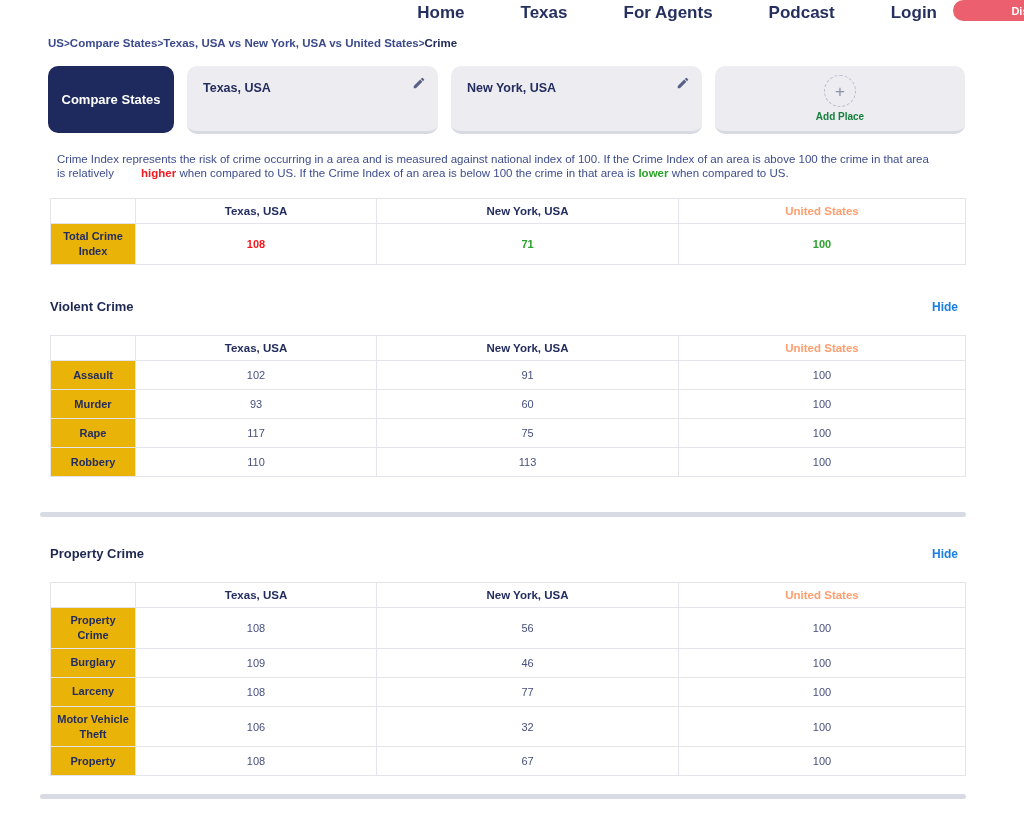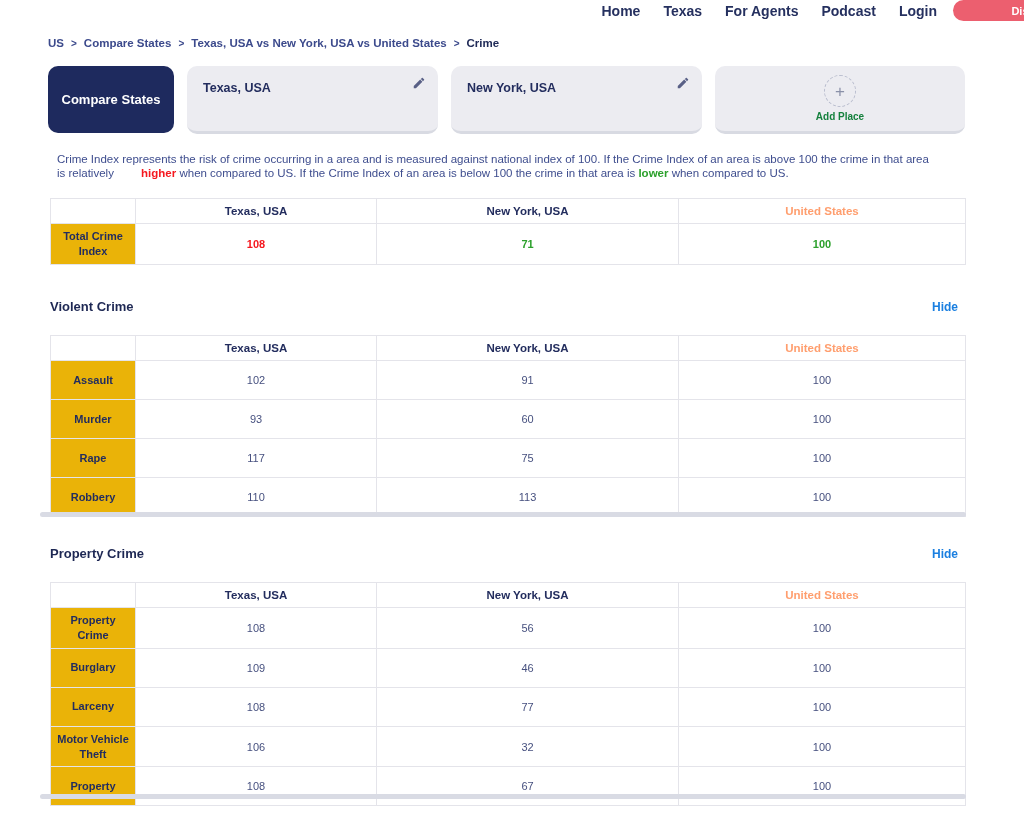--- a/index.html
+++ b/index.html
@@ -3,27 +3,27 @@
 <meta charset="utf-8">
 <style>
   * { margin:0; padding:0; box-sizing:border-box; }
   html,body { background:#ffffff; }
   body { font-family:"Liberation Sans", sans-serif; }
   .page { position:relative; width:1024px; height:826px; background:#fff; overflow:hidden; }
 
   
   .topnav { position:absolute; top:0; left:0; width:1024px; height:24px; }
   .navlinks { position:absolute; top:3px; right:87px; display:flex; gap:23px; align-items:center; }
-  .navlinks span { font-size:14px; font-weight:600; color:#25305f; cursor:pointer; white-space:nowrap; }
+  .navlinks span { font-size:17px; font-weight:600; color:#25305f; cursor:pointer; white-space:nowrap;margin-left:33px; }
   .cta-pill { position:absolute; top:0; left:953px; width:140px; height:21px; border-radius:11px;
               display:flex; align-items:center; justify-content:center;
               color:#fff; font-size:11px; font-weight:700; }
 
   
-  .breadcrumb { position:absolute; top:37px; left:48px; display:flex; gap:7px; align-items:center;
+  .breadcrumb { position:absolute; top:37px; left:48px; display:flex; align-items:center;
                 font-size:11.5px; font-weight:600; color:#3c4a8c; }
   .breadcrumb .sep { font-size:10px; color:#3c4a8c; }
   .breadcrumb .current { color:#202b58; font-weight:700; }
 
   
   .compare-bar { position:absolute; top:66px; left:48px; display:flex; gap:13px; }
   .compare-btn { width:126px; height:67px; background:#1e2a5e; border:none; border-radius:10px;
                  color:#fff; font-family:inherit; font-size:13px; font-weight:700; cursor:pointer; }
   .place-card { width:251px; height:68px; background:#ececf1; border-radius:10px;
                 border-bottom:3px solid #d8dae2; padding:12px 14px 0 16px; position:relative; }
@@ -49,21 +49,21 @@
   .tbl td { border:1px solid #e4e4ea; text-align:center; vertical-align:middle; }
   .tbl tr.head td { height:25px; font-size:11.5px; font-weight:700; color:#232d5e; }
   .tbl td.lbl { background:#eab308; font-size:11px; font-weight:700; color:#232d5e;
                 padding:5px 6px; line-height:1.35; }
   .tbl td.val { font-size:11px; color:#46507f; }
   .tbl-summary { top:198px; }
   .tbl-summary tr.data td { height:39px; }
   .tbl-summary td.val { font-weight:700; }
   .tbl-violent { top:335px; }
   .tbl-property { top:582px; }
-  .tbl-violent tr.data td, .tbl-property tr.data td { height:39px; }
+  .tbl-violent tr.data td, .tbl-property tr.data td { height:29px; }
 
   
   .section-head { position:absolute; left:50px; width:915px; display:flex;
                   justify-content:space-between; align-items:baseline; }
   .sh-violent { top:299px; }
   .sh-property { top:546px; }
   .section-title { font-size:13px; font-weight:700; color:#1d2753; }
   .hide-link { font-size:12px; font-weight:700; cursor:pointer; margin-right:7px; text-decoration:none; }
 
   

